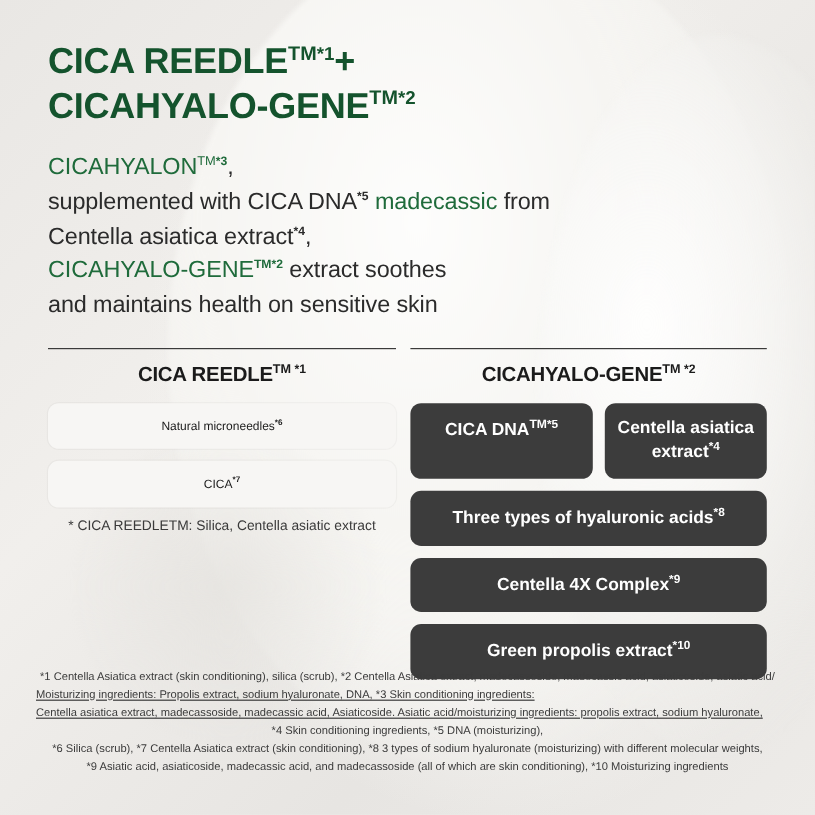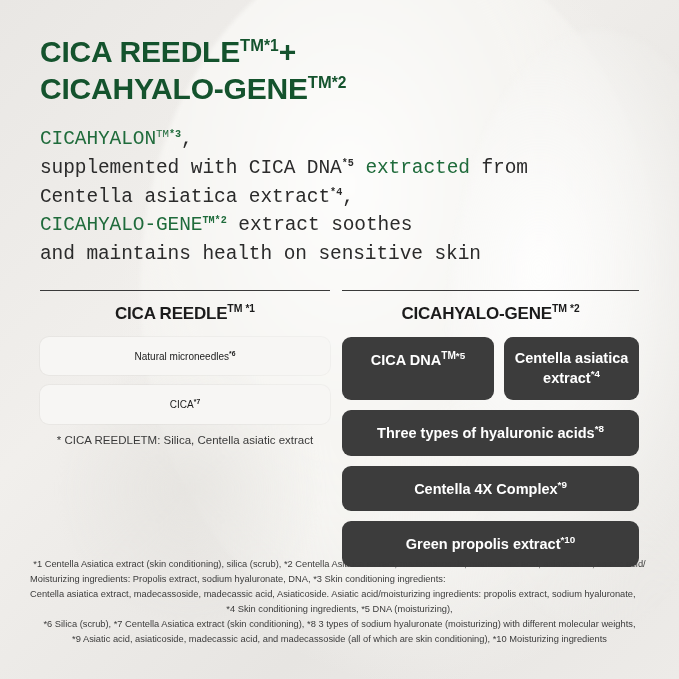--- a/index.html
+++ b/index.html
@@ -82,21 +82,21 @@
 
   
   .subhead {
     margin-top: 18px;
     font-size: 19.5px;
     line-height: 1.47;
     color: #2b2b2b;
     letter-spacing: -0.1px;
   }
   .subhead .green { color: #1f6b3b; }
-  .subhead .row { display: block; white-space: nowrap; font-family: Liberation Mono, monospace; }
+  .subhead .row { display: block; white-space: nowrap; }
 
   
   .compare {
     display: flex;
     margin-top: 22px;
     gap: 12px;
     justify-content: space-between;
   }
   .col-left { width: 290px; flex: 0 0 290px; }
   .col-right { flex: 1 1 auto; }
@@ -161,40 +161,40 @@
     right: 0;
     bottom: 32px;
     padding: 0 30px;
     z-index: 2;
     color: #3b3b3b;
     font-size: 9.3px;
     line-height: 1.62;
     text-align: center;
   }
   .footnotes .fn { display: block; white-space: nowrap; }
-  .footnotes .fn.left { text-align: left; }
+  .footnotes .fn.left { text-align: left; text-decoration: underline; }
 </style>
 </head>
 <body>
 
 <div class="page">
   <div class="blob blob-a"></div>
   <div class="blob blob-b"></div>
   <div class="blob blob-c"></div>
 
   <div class="content">
 
     <div class="headline">
       <span><span>CICA REEDLE</span><span class="tm">TM</span><span class="sup">*1</span><span>+</span></span>
       <span class="line2"><span>CICAHYALO-GENE</span><span class="tm">TM</span><span class="sup">*2</span></span>
     </div>
 
     <div class="subhead">
       <span class="row"><span class="green">CICAHYALON</span><span class="green tm">TM</span><span class="green sup">*3</span><span>,</span></span>
-      <span class="row"><span>supplemented with CICA DNA</span><span class="sup">*5</span><span class="green"> extracted</span><span> from</span></span>
+      <span class="row"><span>supplemented with CICA DNA</span><span class="sup">*5</span><span class="green"> madecassic</span><span> from</span></span>
       <span class="row"><span>Centella asiatica extract</span><span class="sup">*4</span><span>,</span></span>
       <span class="row"><span class="green">CICAHYALO-GENE</span><span class="green sup">TM*2</span><span> extract soothes</span></span>
       <span class="row">and maintains health on sensitive skin</span>
     </div>
 
     <div class="compare">
 
       <div class="col-left">
         <div class="col-title"><span>CICA REEDLE</span><span class="tm">TM</span><span class="sup"> *1</span></div>
 

